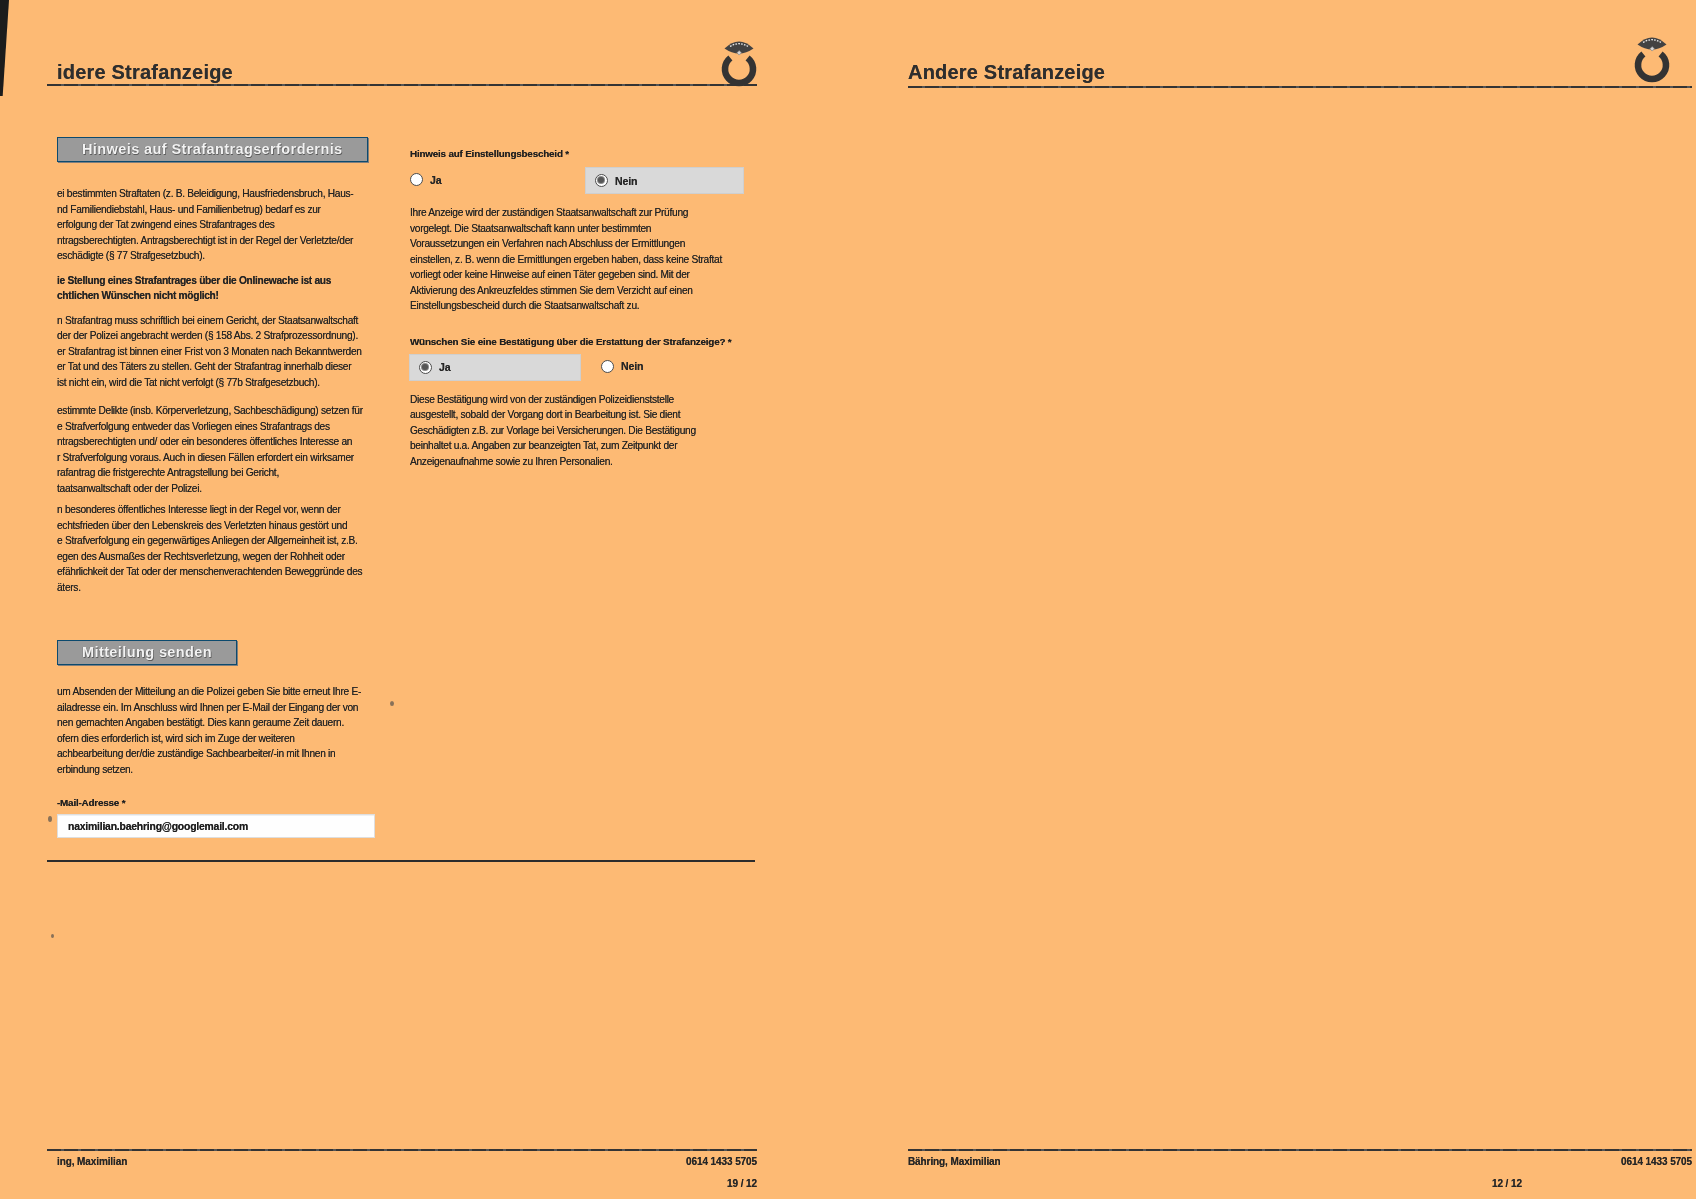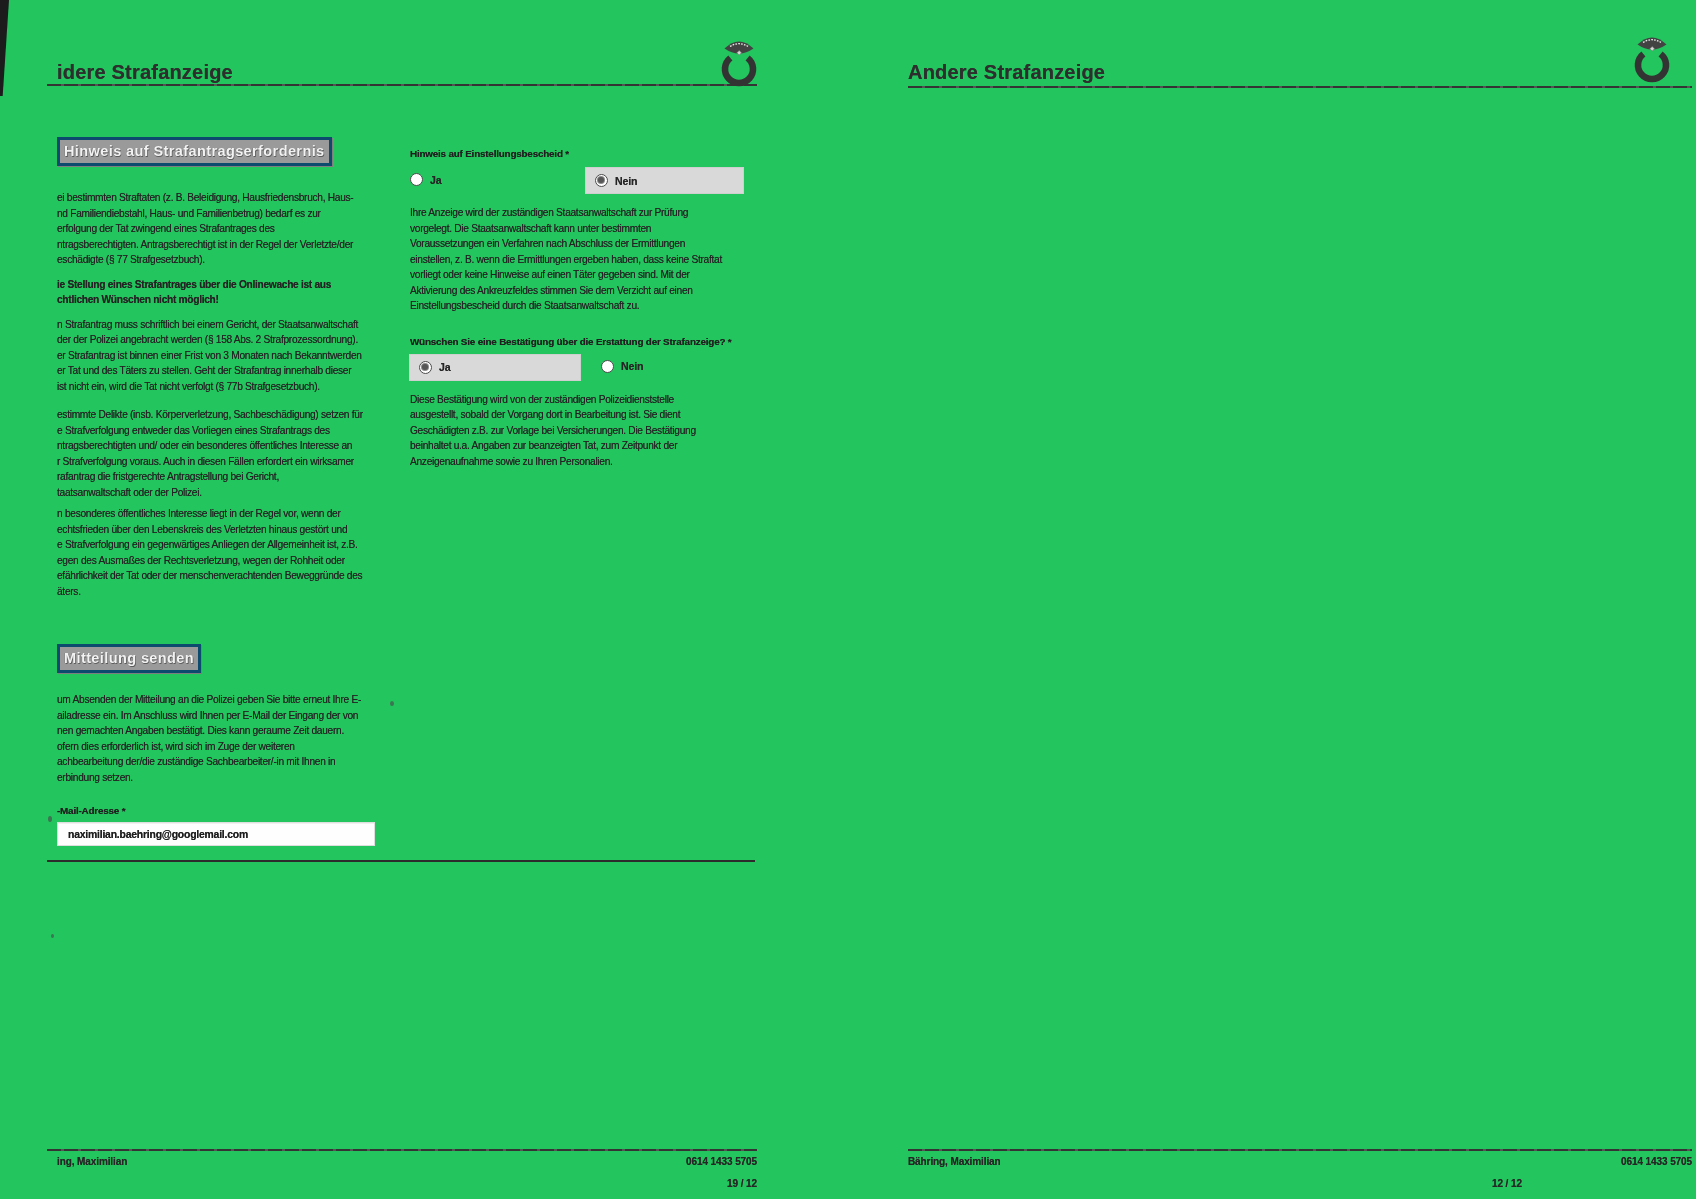--- a/index.html
+++ b/index.html
@@ -1,17 +1,17 @@
 <!DOCTYPE html>
 <html><head>
 <meta charset="utf-8">
 <style>
   html,body{margin:0;padding:0;}
   body{width:1696px;height:1199px;overflow:hidden;background:#ffffff;}
-  .canvas{position:relative;width:1696px;height:1199px;background:#22c55e;
+  .canvas{position:relative;width:1696px;height:1199px;background:#fdba74;
     font-family:"Liberation Sans",sans-serif;color:#262626;}
   
   .page-title{position:absolute;font-size:20px;font-weight:bold;color:#2e2e2e;
     letter-spacing:.2px;text-shadow:0 0 .6px rgba(40,40,40,.75);}
   .title-left{left:57px;top:48px;}
   .title-right{left:908px;top:48px;}
   .rule{position:absolute;background:#3a3a3a;height:2px;}
   .rule.rough{background:repeating-linear-gradient(90deg,#343434 0 14px,#555 14px 17px);}
   .hrule-left-top{left:47px;top:84px;width:710px;}
   .hrule-right-top{left:908px;top:86px;width:784px;}
@@ -23,21 +23,21 @@
   .logo-left{left:719px;top:33px;}
   .logo-right{left:1632px;top:29px;}
   
   .col{position:absolute;}
   .col1{left:57px;top:137px;width:340px;}
   .col2{left:410px;top:148px;width:348px;}
   .para{margin:0;font-size:10.2px;line-height:15.5px;letter-spacing:-.3px;
     white-space:pre;color:#232323;text-shadow:0 0 .5px rgba(45,45,45,.8);}
   .para.bold{font-weight:bold;}
   .hl-heading{display:inline-block;background:#9a9a9a;color:#f2f2f2;font-weight:bold;
-    font-size:14.5px;letter-spacing:.4px;padding:3px 4px 4px;border:3px solid #0c4a6e;
+    font-size:14.5px;letter-spacing:.4px;padding:3px 24px 4px;border:1px solid #0c4a6e;
     box-shadow:1px 1px 0 #7e7e7e;text-shadow:.7px .7px 0 #5c5c5c,-.5px -.5px 0 #787878;}
   .field-label{font-size:9.9px;font-weight:bold;letter-spacing:-.2px;color:#1f1f1f;
     text-shadow:0 0 .5px rgba(40,40,40,.8);}
   
   .mt6{margin-top:6px;}.mt8{margin-top:8px;}.mt9{margin-top:9px;}
   .mt12{margin-top:12px;}.mt13{margin-top:13px;}.mt20{margin-top:20px;}.mt22{margin-top:22px;}
   .mt24{margin-top:24px;}.mt29{margin-top:45px;}.mt19{margin-top:19px;}
   
   .radio-row{display:flex;align-items:flex-start;}
   .opt{display:flex;align-items:center;gap:7px;padding:5px 0;}

